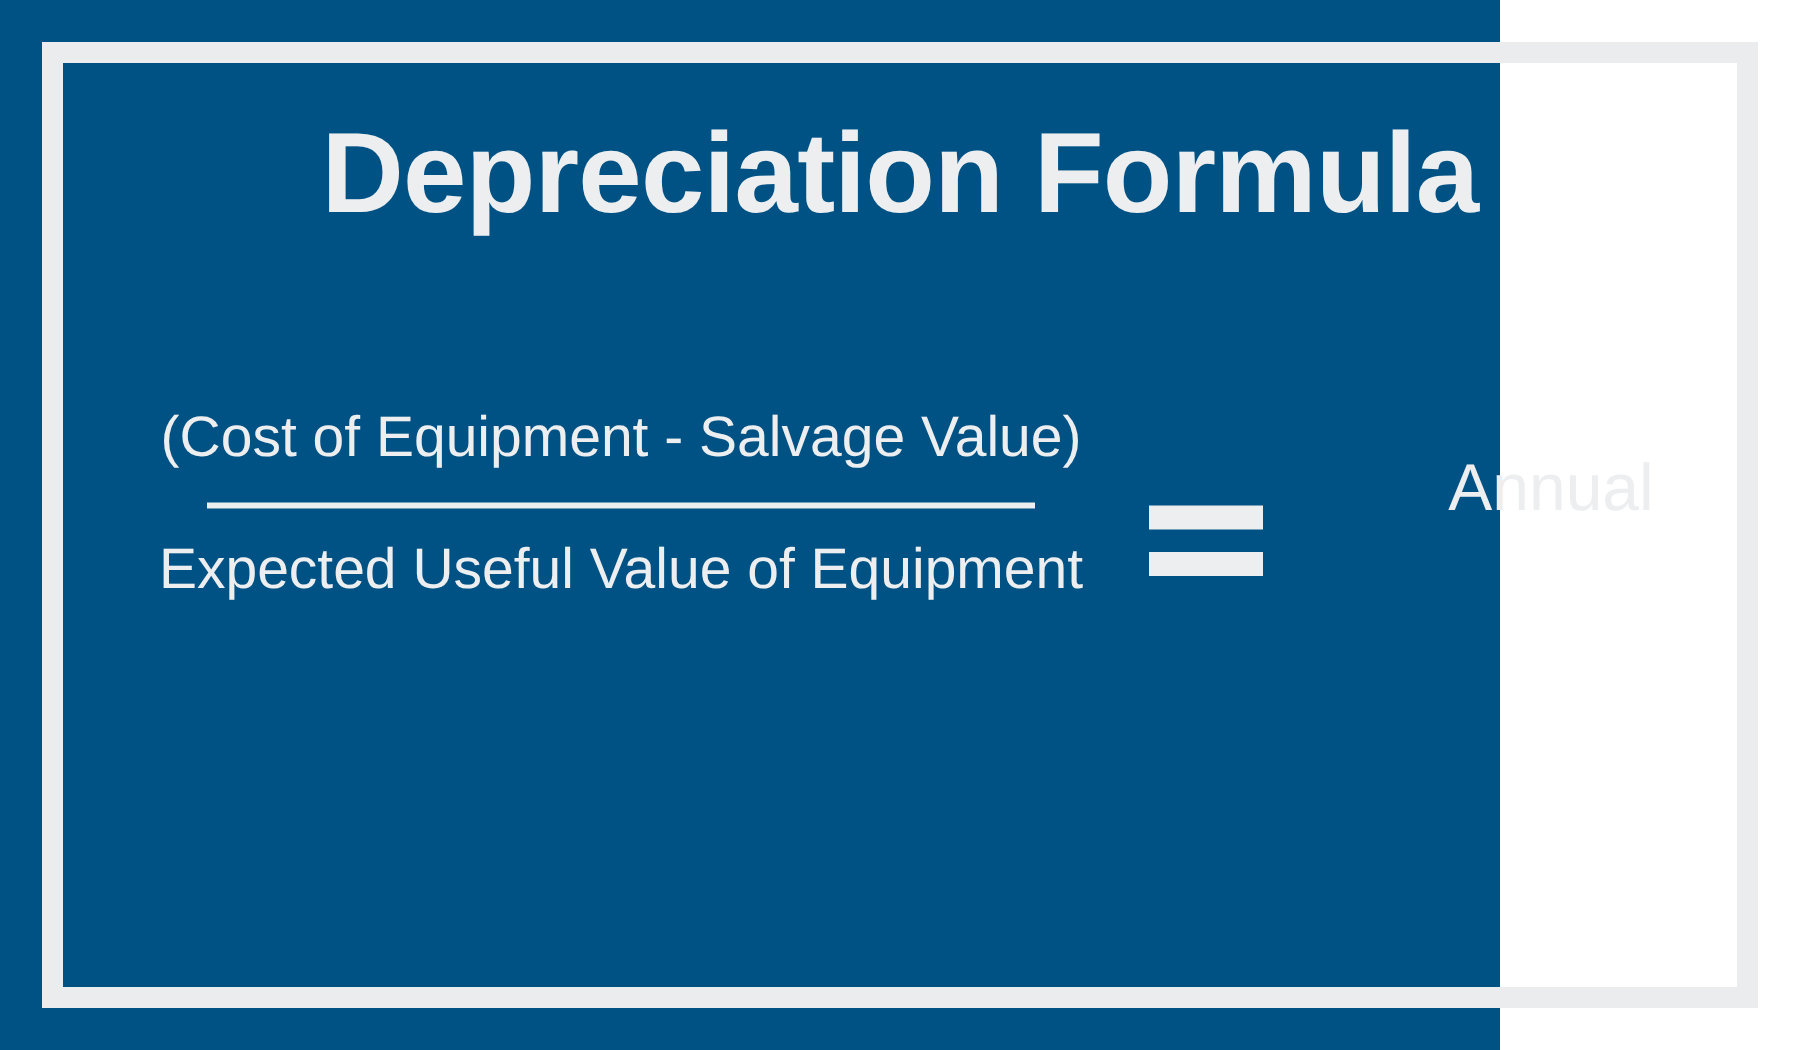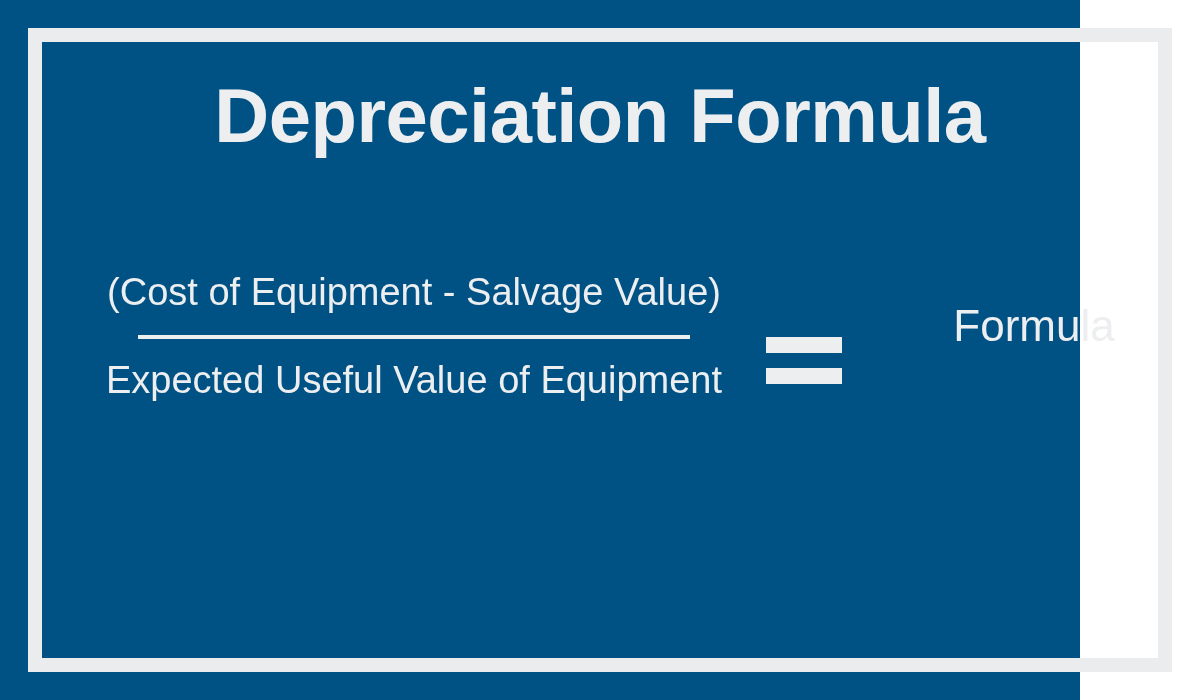--- a/index.html
+++ b/index.html
@@ -11,21 +11,21 @@
   body {
     width: 1200px;
     height: 700px;
     overflow: hidden;
     font-family: "Liberation Sans", sans-serif;
   }
 
   
   #canvas {
     position: relative;
-    width: 1080px;
+    width: 1000px;
     height: 700px;
     background: #015284;
     box-sizing: border-box;
   }
 
   
   #frame {
     position: absolute;
     left: 28px;
     top: 28px;
@@ -139,17 +139,17 @@
       <div id="fraction-bar"></div>
       <div id="denominator">Expected Useful Value of Equipment</div>
     </div>
 
     <div id="equals">
       <div class="bar top"></div>
       <div class="bar bottom"></div>
     </div>
 
     <div id="result">
-      <div class="line">Formula</div>
+      <div class="line">Annual</div>
     </div>
 
   </div>
 </div>
 
 </body></html>

